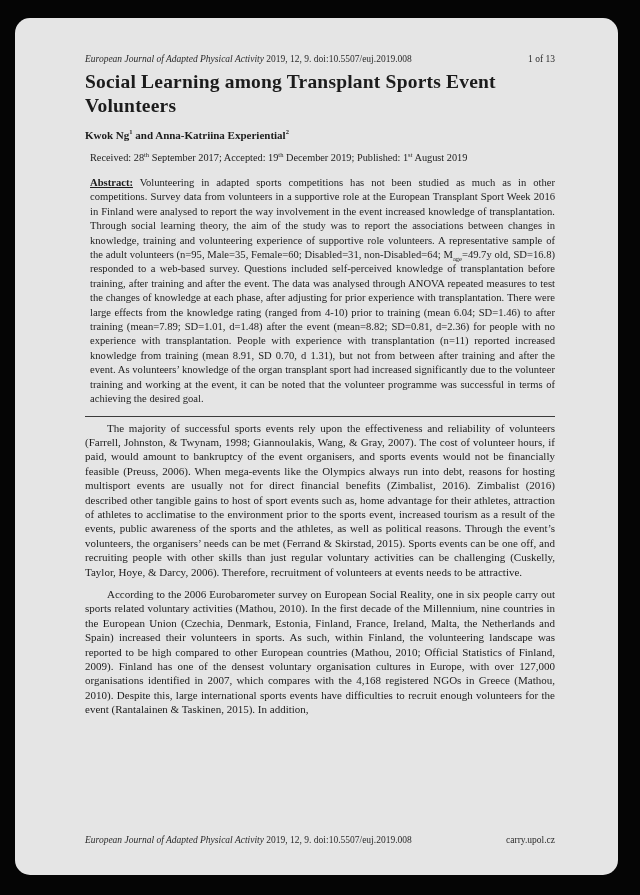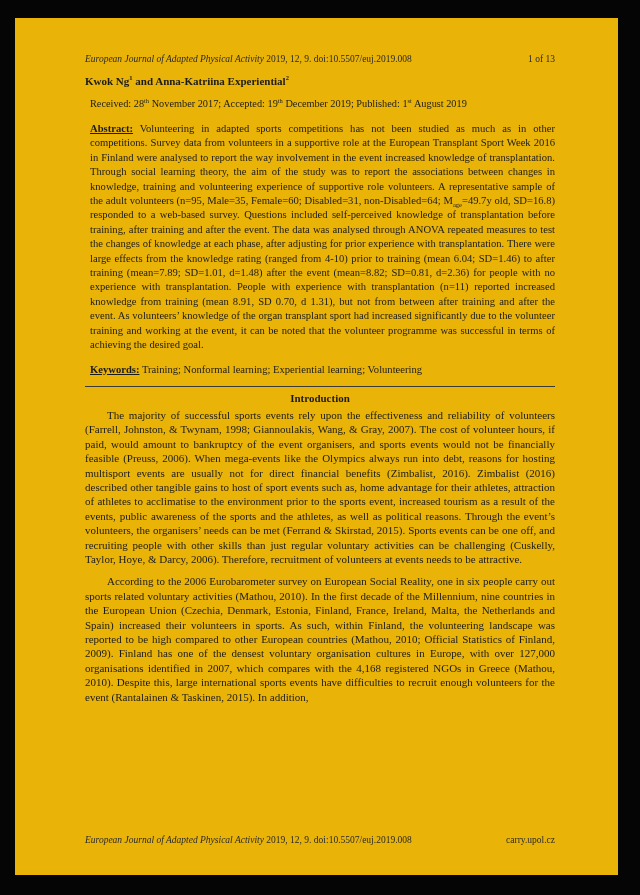--- a/index.html
+++ b/index.html
@@ -16,24 +16,25 @@
     width: 640px;
     height: 895px;
     background: #050505;
   }
   .page {
     position: absolute;
     left: 15px;
     top: 18px;
     width: 603px;
     height: 857px;
-    background: #eab308;
+    background: #e5e5e5;
     color: #1c1c1c;
     box-sizing: border-box;
     padding: 36px 63px 0 70px;
+    border-radius: 15px;
   }
   .italic { font-style: italic; }
   .bold { font-weight: bold; text-decoration: underline; }
 
   .header {
     display: flex;
     justify-content: space-between;
     align-items: baseline;
     font-size: 9.5px;
     color: #2a2a2a;
@@ -120,40 +121,37 @@
   <div class="page">
 
     <div class="header">
       <div>
         <span class="italic">European Journal of Adapted Physical Activity</span><span> 2019, 12, 9. doi:10.5507/euj.2019.008</span>
       </div>
       <div>1 of 13</div>
     </div>
 
 
+    <h1 class="title">Social Learning among Transplant Sports Event Volunteers</h1>
 
     <div class="authors">
       <span>Kwok Ng</span><span class="sup">1</span><span> and Anna-Katriina Experiential</span><span class="sup">2</span>
     </div>
 
     <div class="dates">
-      <span>Received: 28</span><span class="sup">th</span><span> November 2017; Accepted: 19</span><span class="sup">th</span><span> December 2019; Published: 1</span><span class="sup">st</span><span> August 2019</span>
+      <span>Received: 28</span><span class="sup">th</span><span> September 2017; Accepted: 19</span><span class="sup">th</span><span> December 2019; Published: 1</span><span class="sup">st</span><span> August 2019</span>
     </div>
 
     <p class="abstract">
       <span class="bold">Abstract:</span><span> Volunteering in adapted sports competitions has not been studied as much as in other competitions. Survey data from volunteers in a supportive role at the European Transplant Sport Week 2016 in Finland were analysed to report the way involvement in the event increased knowledge of transplantation. Through social learning theory, the aim of the study was to report the associations between changes in knowledge, training and volunteering experience of supportive role volunteers. A representative sample of the adult volunteers (n=95, Male=35, Female=60; Disabled=31, non-Disabled=64; M</span><span class="sub">age</span><span>=49.7y old, SD=16.8) responded to a web-based survey. Questions included self-perceived knowledge of transplantation before training, after training and after the event. The data was analysed through ANOVA repeated measures to test the changes of knowledge at each phase, after adjusting for prior experience with transplantation. There were large effects from the knowledge rating (ranged from 4-10) prior to training (mean 6.04; SD=1.46) to after training (mean=7.89; SD=1.01, d=1.48) after the event (mean=8.82; SD=0.81, d=2.36) for people with no experience with transplantation. People with experience with transplantation (n=11) reported increased knowledge from training (mean 8.91, SD 0.70, d 1.31), but not from between after training and after the event. As volunteers’ knowledge of the organ transplant sport had increased significantly due to the volunteer training and working at the event, it can be noted that the volunteer programme was successful in terms of achieving the desired goal.</span>
     </p>
 
-    <p class="keywords">
-      <span class="bold">Keywords:</span><span> Training; Nonformal learning; Experiential learning; Volunteering</span>
-    </p>
 
     <div class="divider"></div>
 
-    <h2 class="section-heading">Introduction</h2>
 
     <p class="body-para">The majority of successful sports events rely upon the effectiveness and reliability of volunteers (Farrell, Johnston, &amp; Twynam, 1998; Giannoulakis, Wang, &amp; Gray, 2007). The cost of volunteer hours, if paid, would amount to bankruptcy of the event organisers, and sports events would not be financially feasible (Preuss, 2006). When mega-events like the Olympics always run into debt, reasons for hosting multisport events are usually not for direct financial benefits (Zimbalist, 2016). Zimbalist (2016) described other tangible gains to host of sport events such as, home advantage for their athletes, attraction of athletes to acclimatise to the environment prior to the sports event, increased tourism as a result of the events, public awareness of the sports and the athletes, as well as political reasons. Through the event’s volunteers, the organisers’ needs can be met (Ferrand &amp; Skirstad, 2015). Sports events can be one off, and recruiting people with other skills than just regular voluntary activities can be challenging (Cuskelly, Taylor, Hoye, &amp; Darcy, 2006). Therefore, recruitment of volunteers at events needs to be attractive.</p>
     <p class="body-para">According to the 2006 Eurobarometer survey on European Social Reality, one in six people carry out sports related voluntary activities (Mathou, 2010). In the first decade of the Millennium, nine countries in the European Union (Czechia, Denmark, Estonia, Finland, France, Ireland, Malta, the Netherlands and Spain) increased their volunteers in sports. As such, within Finland, the volunteering landscape was reported to be high compared to other European countries (Mathou, 2010; Official Statistics of Finland, 2009). Finland has one of the densest voluntary organisation cultures in Europe, with over 127,000 organisations identified in 2007, which compares with the 4,168 registered NGOs in Greece (Mathou, 2010). Despite this, large international sports events have difficulties to recruit enough volunteers for the event (Rantalainen &amp; Taskinen, 2015). In addition,</p>
 
     <div class="footer">
       <div>
         <span class="italic">European Journal of Adapted Physical Activity</span><span> 2019, 12, 9. doi:10.5507/euj.2019.008</span>
       </div>
       <div>carry.upol.cz</div>
     </div>

